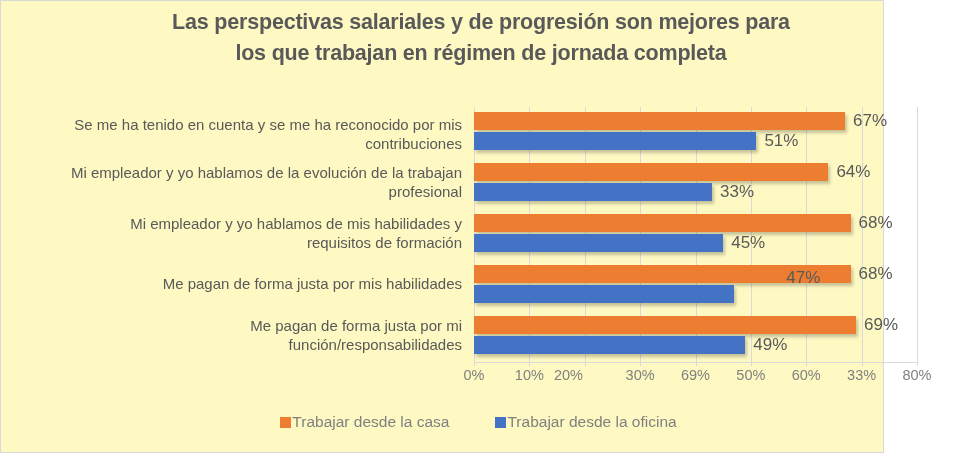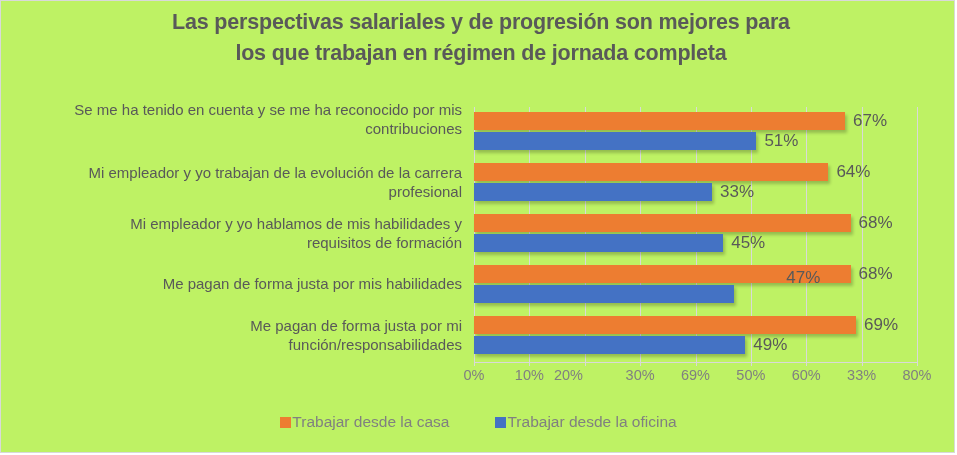--- a/index.html
+++ b/index.html
@@ -8,24 +8,24 @@
   }
   body {
     width: 957px;
     height: 455px;
     font-family: "Liberation Sans", sans-serif;
     background: #ffffff;
     overflow: hidden;
   }
   #chart-frame {
     position: relative;
-    width: 955px;
+    width: 884px;
     height: 453px;
     border: 1px solid #d9d9d9;
-    background: #bef264;
+    background: #fef9c3;
     box-sizing: border-box;
   }
   #chart-title {
     position: absolute;
     left: 110px;
     top: 6px;
     width: 740px;
     text-align: center;
     font-size: 21.5px;
     font-weight: bold;
@@ -187,26 +187,26 @@
         <div class="xtick" style="left: 503.375px;">10%</div>
         <div class="xtick" style="left: 532px; text-align: right;">20%</div>
         <div class="xtick" style="left: 614.125px;">30%</div>
         <div class="xtick" style="left: 669.5px;">69%</div>
         <div class="xtick" style="left: 724.875px;">50%</div>
         <div class="xtick" style="left: 780.25px;">60%</div>
         <div class="xtick" style="left: 835.625px;">33%</div>
         <div class="xtick" style="left: 891px;">80%</div>
       </div>
     <div id="catlabels-layer">
-        <div class="cat-label" style="top: 99px; margin-left: 12px;">
+        <div class="cat-label" style="top: 114px; margin-left: 12px;">
           <div>Se me ha tenido en cuenta y se me ha reconocido por mis</div>
           <div>contribuciones</div>
         </div>
         <div class="cat-label" style="top: 161.8px;">
-          <div>Mi empleador y yo trabajan de la evolución de la carrera</div>
+          <div>Mi empleador y yo hablamos de la evolución de la trabajan</div>
           <div>profesional</div>
         </div>
         <div class="cat-label" style="top: 212.8px;">
           <div>Mi empleador y yo hablamos de mis habilidades y</div>
           <div>requisitos de formación</div>
         </div>
         <div class="cat-label" style="top: 273.4px;">
           <div>Me pagan de forma justa por mis habilidades</div>
         </div>
         <div class="cat-label" style="top: 314.8px;">

